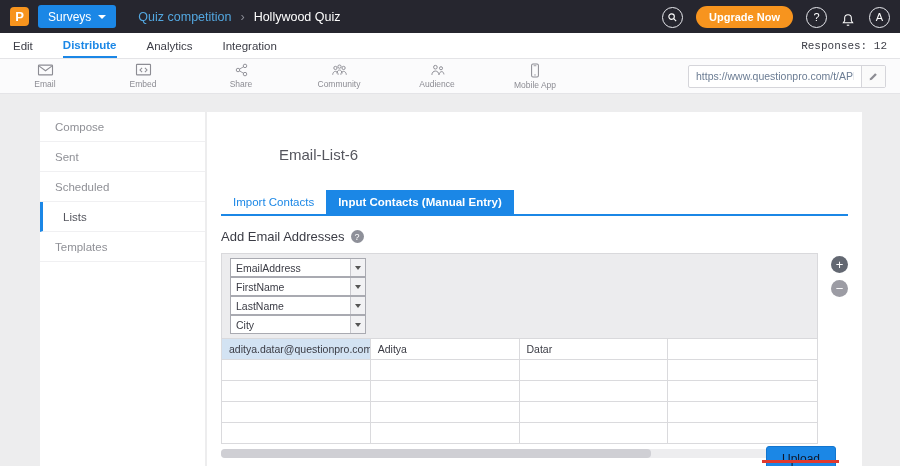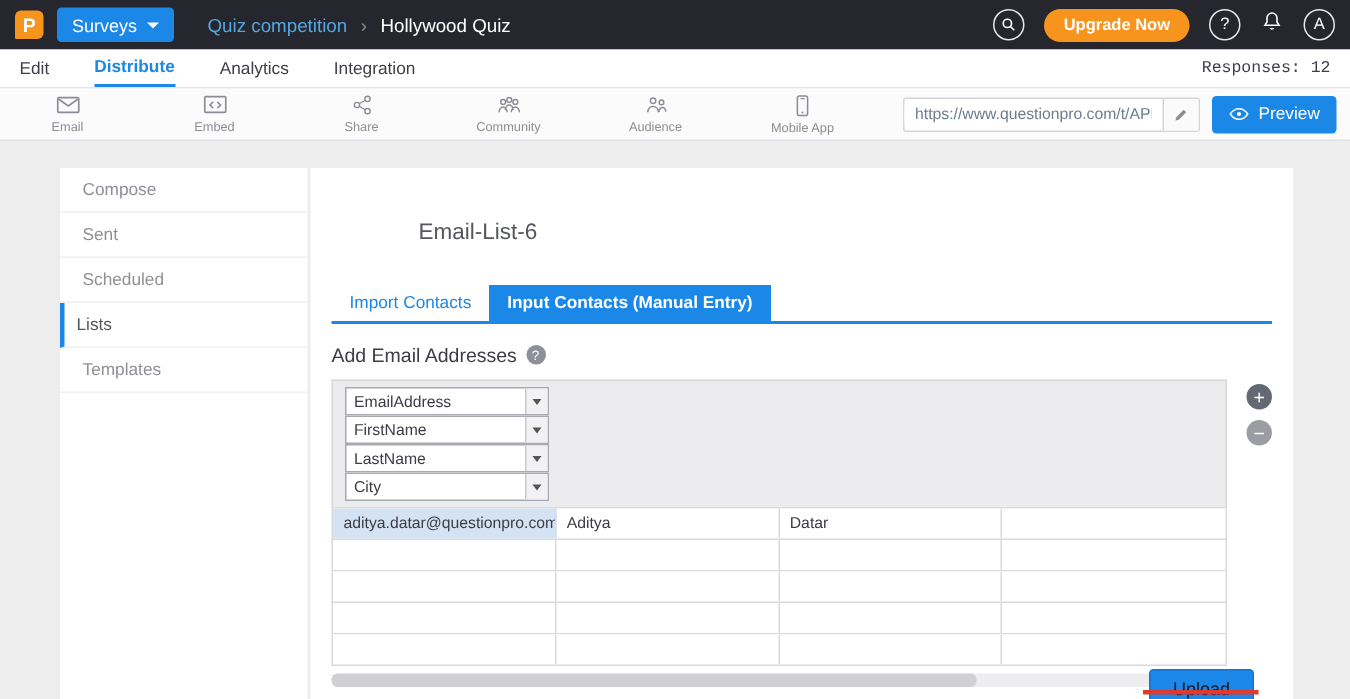--- a/index.html
+++ b/index.html
@@ -12,21 +12,21 @@
   }
   
   .topbar { height:33px; background:#26262f; display:flex; align-items:center; padding:0 10px; flex:0 0 auto; }
   .logo { width:19px; height:19px; background:#f7941e; border-radius:4px 4px 4px 1px; color:#fff; font-weight:bold; font-size:13px; display:flex; align-items:center; justify-content:center; margin-right:9px; cursor:pointer;}
   .surveys-btn { background:#1b87e6; color:#fff; height:23px; border-radius:3px; padding:0 10px; display:flex; align-items:center; gap:7px; font-size:12px; cursor:pointer; }
   .caret-down { width:0; height:0; border-left:4px solid transparent; border-right:4px solid transparent; border-top:4px solid #fff; }
   .breadcrumb { margin-left:22px; font-size:12.5px; display:flex; align-items:center; gap:9px; }
   .crumb-parent { color:#53a7e0; cursor:pointer; }
   .crumb-sep { color:#8d8f99; }
   .crumb-current { color:#fff; }
-  .topbar-right { margin-left:auto; display:flex; align-items:flex-start; gap:13px; }
+  .topbar-right { margin-left:auto; display:flex; align-items:flex-end; gap:13px; }
   .circle-icon { width:21px; height:21px; border:1.5px solid #e8e9ee; border-radius:50%; display:flex; align-items:center; justify-content:center; color:#fff; font-size:11px; cursor:pointer; }
   .upgrade-btn { background:#f7941e; color:#fff; height:22px; border-radius:11px; padding:0 13px; font-size:11px; font-weight:600; display:flex; align-items:center; cursor:pointer; border:none; }
   
   .navbar { height:26px; background:#fff; border-bottom:1px solid #e4e4e7; display:flex; align-items:stretch; padding:0 13px; flex:0 0 auto; }
   .nav-tab { display:flex; align-items:center; margin-right:30px; font-size:11.5px; color:#3d3e47; cursor:pointer; }
   .nav-tab.active { color:#1b87e6; font-weight:700; border-bottom:2px solid #1b87e6; }
   .responses { margin-left:auto; align-self:center; font-size:11px; color:#3d3e47;font-family:Liberation Mono, monospace; }
   
   .toolbar { height:35px; background:#fbfbfc; border-bottom:1px solid #e4e4e7; display:flex; align-items:center; padding:0 14px; flex:0 0 auto;gap:36px; }
   .tool-item { min-width:62px; display:flex; flex-direction:column; align-items:center; gap:2px; cursor:pointer; }
@@ -34,21 +34,21 @@
   .tool-label { font-size:8.5px; color:#8c8c93; white-space:nowrap; }
   .toolbar-right { margin-left:auto; display:flex; align-items:center; gap:8px; }
   .url-box { display:flex; align-items:center; border:1px solid #d5d5da; background:#fff; height:23px; border-radius:2px; }
   .url-input { border:none; outline:none; font-size:10.5px; color:#6b7c93; width:172px; padding:0 7px; font-family:"Liberation Sans", sans-serif; }
   .pencil-btn { width:24px; height:100%; border-left:1px solid #d5d5da; display:flex; align-items:center; justify-content:center; cursor:pointer; background:#fafafa; }
   .preview-btn { background:#1b87e6; color:#fff; height:25px; border-radius:3px; padding:0 11px; font-size:11.5px; display:flex; align-items:center; gap:6px; cursor:pointer; border:none; }
   
   .content { flex:1; display:flex; gap:2px; padding:18px 38px 0 40px; overflow:hidden; }
   .sidebar { width:165px; background:#fff; flex:0 0 auto; }
   .side-item { height:30px; line-height:30px; padding-left:15px; font-size:11.5px; color:#8f9096; border-bottom:1px solid #f0f0f2; cursor:pointer; }
-  .side-item.active { border-left:3px solid #1b87e6; padding-left:8px; color:#55565e; }
+  .side-item.active { border-left:3px solid #1b87e6; padding-left:20px; color:#55565e; }
   .panel { flex:1; background:#fff; position:relative; padding:0 14px; }
   .panel-title { margin:34px 0 0 58px; font-size:15px; color:#55565e; font-weight:400; }
   .tabs-row { margin-top:27px; display:flex; border-bottom:2px solid #1b87e6; }
   .tab { font-size:11.5px; padding:6px 12px; cursor:pointer; white-space:nowrap; }
   .tab-import { color:#1b87e6; }
   .tab-manual { background:#1b87e6; color:#fff; font-weight:700; }
   .add-row { display:flex; align-items:center; margin:13px 0 9px 0; }
   .add-label { font-size:13px; color:#3b3c45; }
   .q-badge { width:13px; height:13px; background:#8e9099; color:#fff; border-radius:50%; font-size:9px; display:flex; align-items:center; justify-content:center; margin-left:6px; cursor:pointer; }
   .copy-link { margin-left:auto; color:#1b87e6; font-size:11.5px; cursor:pointer; }
@@ -178,29 +178,20 @@
   </div>
   <div class="toolbar-right">
     <div class="url-box">
       <input class="url-input" type="text" value="https://www.questionpro.com/t/APNrFZ" style="">
       <div class="pencil-btn">
         <svg width="11" height="11" viewBox="0 0 20 20">
             <path d="M3 17l1-4 9-9 3 3-9 9-4 1z" fill="#8c8c93"></path>
           </svg>
       </div>
     </div>
-    <button class="preview-btn">
-      <span style="display:flex;">
-          <svg width="14" height="10" viewBox="0 0 24 16">
-            <path d="M2 8s4-6 10-6 10 6 10 6-4 6-10 6S2 8 2 8z" fill="none" stroke="#fff" stroke-width="1.6"></path>
-            <circle cx="12" cy="8" r="2.4" fill="#fff"></circle>
-          </svg>
-        </span>
-      <span>Preview</span>
-    </button>
   </div>
 </div>
 
 <div class="content">
 
   <div class="sidebar">
     <div class="side-item">Compose</div>
     <div class="side-item">Sent</div>
     <div class="side-item">Scheduled</div>
     <div class="side-item active">Lists</div>

